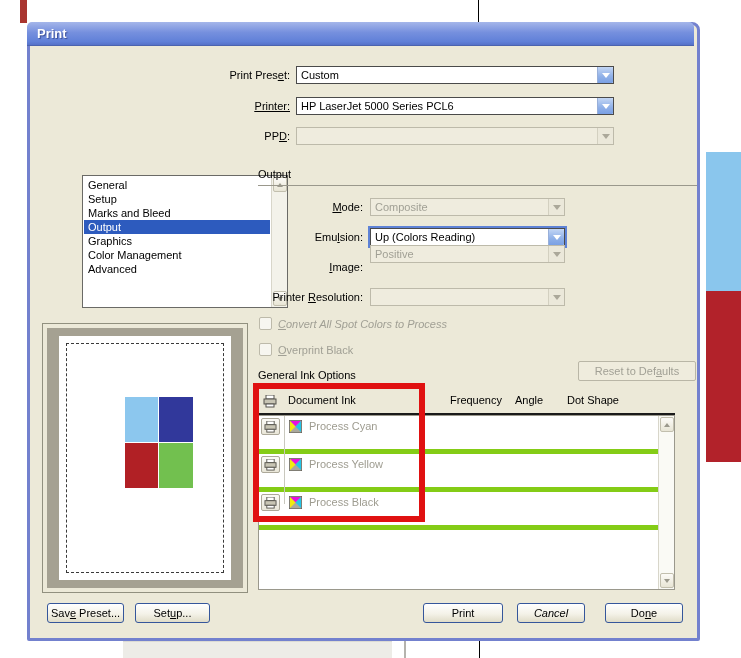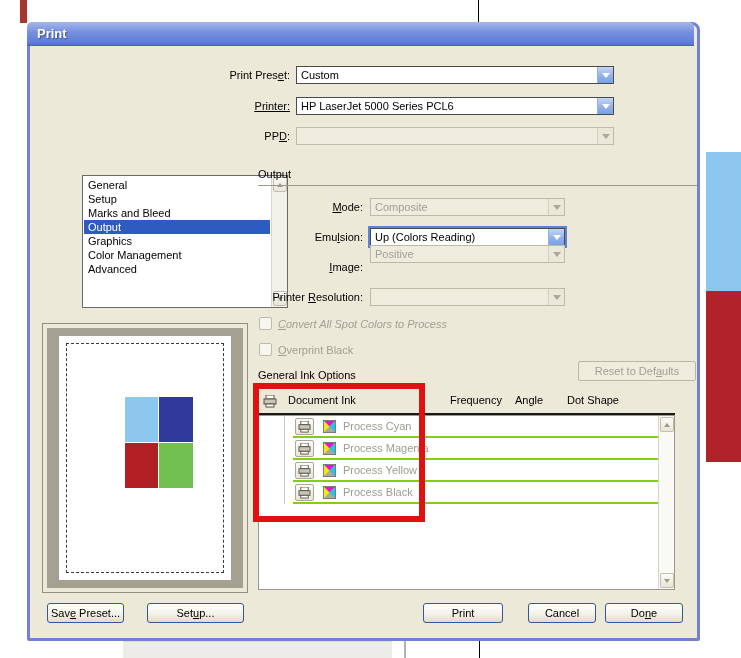--- a/index.html
+++ b/index.html
@@ -66,21 +66,21 @@
   .btn { position:absolute; height:20px; border:1px solid #35569B; border-radius:3px;
     background:linear-gradient(#FFFFFF,#F4F2E8 55%,#E0DCC8); text-align:center; line-height:18px;
     font-size:11px; color:#000; }
   .btn.disabled { border:1px solid #B9B6A6; background:#EFECDD; color:#A1A095; border-radius:2px; }
 
   
   .ink-header { position:absolute; left:228px; top:366px; width:417px; height:22px; }
   .ink-rule { left:228px; top:388px; width:417px; height:2px; background:#1A1A1A; }
   .ink-box { left:228px; top:390px; width:417px; height:175px; background:#fff; border:1px solid #9A988C; }
   .ink-rows { position:absolute; left:0; top:0; right:16px; }
-  .ink-row { position:relative; height:22px; border-bottom:2px solid #84cc16; background:#fff;margin-left:34px; }
+  .ink-row { position:relative; height:38px; border-bottom:5px solid #84cc16; background:#fff; }
   .prn-btn { position:absolute; left:2px; top:2px; width:19px; height:17px; border:1px solid #ACA899;
     border-radius:2px; background:linear-gradient(#FBFAF6,#E9E6D8); }
   .col-sep { position:absolute; left:25px; top:0; width:1px; height:88px; background:#C9C8BE; }
   .ink-name { position:absolute; left:50px; top:4px; color:#9E9C90; }
   .cmyk { position:absolute; left:30px; top:4px; width:13px; height:13px; }
   .ink-scroll { position:absolute; right:0; top:0; width:16px; height:100%; background:#FAFAF5; border-left:1px solid #D8D6CA; }
 
   .annotation { left:223px; top:358px; width:172px; height:139px; border:6px solid #E01111; z-index:30; }
 
   
@@ -238,34 +238,20 @@
                 <rect x="3" y="0" width="8" height="4" fill="#fff" stroke="#55534C"></rect>
                 <rect x="1" y="4" width="12" height="5" fill="#C8C5B4" stroke="#55534C"></rect>
                 <rect x="3" y="9" width="8" height="3" fill="#fff" stroke="#55534C"></rect>
               </svg></span>
           <span class="cmyk"><svg width="13" height="13" viewBox="0 0 13 13">
                 <rect width="13" height="13" fill="#ABA89C" stroke="#55534C"></rect>
                 <path d="M1,1 L12,1 L6.5,6.5 Z" fill="#E711DE"></path>
                 <path d="M12,1 L12,12 L6.5,6.5 Z" fill="#23C6E8"></path>
                 <path d="M1,1 L1,12 L6.5,6.5 Z" fill="#F2EA0E"></path>
               </svg></span>
-          <span class="ink-name">Process Magenta</span>
-        </div>
-        <div class="ink-row">
-          <span class="prn-btn"><svg width="13" height="12" viewBox="0 0 14 13" style="margin:2px 0 0 2px;">
-                <rect x="3" y="0" width="8" height="4" fill="#fff" stroke="#55534C"></rect>
-                <rect x="1" y="4" width="12" height="5" fill="#C8C5B4" stroke="#55534C"></rect>
-                <rect x="3" y="9" width="8" height="3" fill="#fff" stroke="#55534C"></rect>
-              </svg></span>
-          <span class="cmyk"><svg width="13" height="13" viewBox="0 0 13 13">
-                <rect width="13" height="13" fill="#ABA89C" stroke="#55534C"></rect>
-                <path d="M1,1 L12,1 L6.5,6.5 Z" fill="#E711DE"></path>
-                <path d="M12,1 L12,12 L6.5,6.5 Z" fill="#23C6E8"></path>
-                <path d="M1,1 L1,12 L6.5,6.5 Z" fill="#F2EA0E"></path>
-              </svg></span>
           <span class="ink-name">Process Yellow</span>
         </div>
         <div class="ink-row">
           <span class="prn-btn"><svg width="13" height="12" viewBox="0 0 14 13" style="margin:2px 0 0 2px;">
                 <rect x="3" y="0" width="8" height="4" fill="#fff" stroke="#55534C"></rect>
                 <rect x="1" y="4" width="12" height="5" fill="#C8C5B4" stroke="#55534C"></rect>
                 <rect x="3" y="9" width="8" height="3" fill="#fff" stroke="#55534C"></rect>
               </svg></span>
           <span class="cmyk"><svg width="13" height="13" viewBox="0 0 13 13">
                 <rect width="13" height="13" fill="#ABA89C" stroke="#55534C"></rect>
@@ -297,18 +283,18 @@
             <div class="q lb"></div>
             <div class="q db"></div>
             <div class="q rd"></div>
             <div class="q gr"></div>
           </div>
         </div>
       </div>
     </div>
 
     <div class="btn" style="left:17px; top:578px; width:77px;">Sav<u>e</u> Preset...</div>
-    <div class="btn" style="left:105px; top:578px; width:97px;margin-left:12px;">Set<u>u</u>p...</div>
+    <div class="btn" style="left:105px; top:578px; width:75px;">Set<u>u</u>p...</div>
     <div class="btn" style="left:393px; top:578px; width:80px;">Print</div>
-    <div class="btn" style="left:498px; top:578px; width:68px;">Cancel</div>
+    <div class="btn" style="left:487px; top:578px; width:68px;font-style:italic;">Cancel</div>
     <div class="btn" style="left:575px; top:578px; width:78px;">Do<u>n</u>e</div>
   </div>
 </div>
 
 </body></html>

